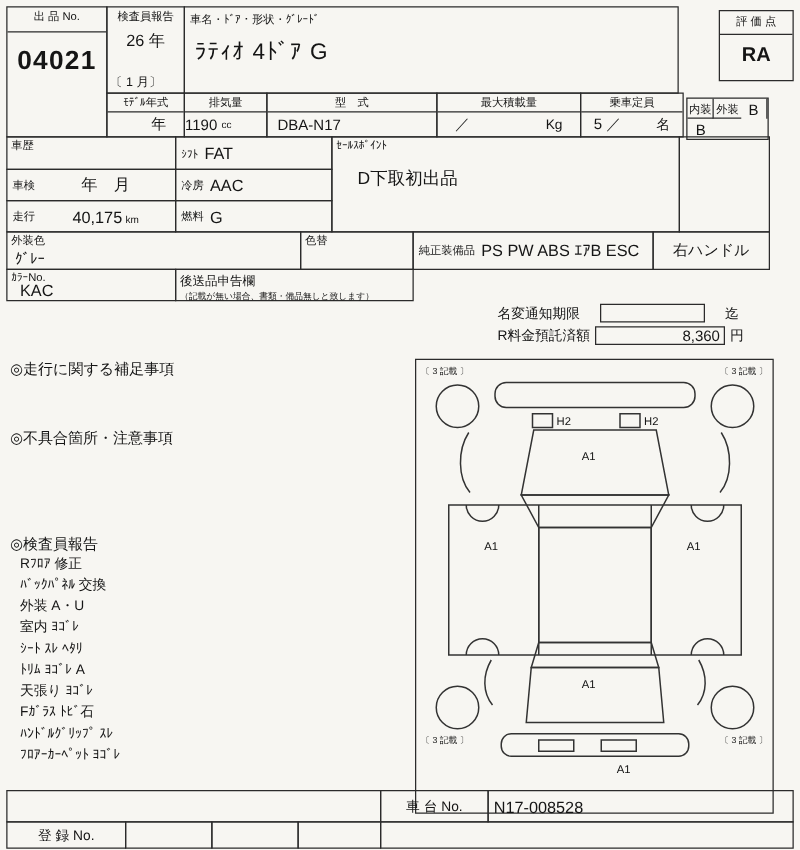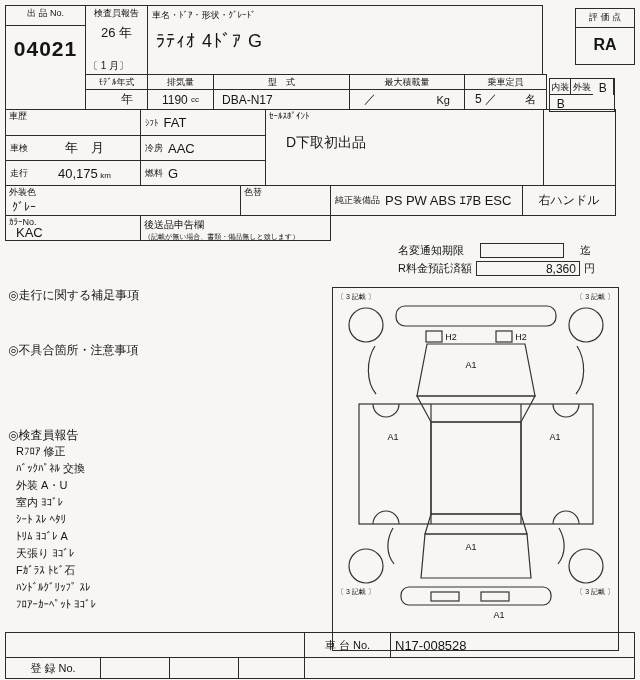--- a/index.html
+++ b/index.html
@@ -11,21 +11,21 @@
   .hdr{font-size:9px;text-align:center;line-height:1;padding-top:3px;color:#111}
   .bb{border-bottom:1px solid #2b2b2b}
   .lblTL{position:absolute;left:3px;top:2px;font-size:9px;line-height:1;white-space:nowrap}
   .fcell{display:flex;align-items:center;gap:5px;padding:0 4px;height:100%}
   .fcell .slbl{font-size:9px;white-space:nowrap}
   .fval{font-size:13px;white-space:nowrap}
   .grow{flex:1}
   .tc{text-align:center}
   .unit{font-size:8px}
   .v2hdr{height:15px;border-bottom:1px solid #2b2b2b;font-size:9px;text-align:center;padding-top:3px;line-height:1}
-  .v2val{height:19px;display:flex;align-items:center;justify-content:center;font-size:12px}
+  .v2val{height:19px;display:flex;align-items:center;font-size:12px}
   .insp-item{font-size:11px;line-height:17px;white-space:nowrap}
   .sec-title{position:absolute;font-size:12px;white-space:nowrap}
   .nbox{border:1px solid #2b2b2b;height:15px;display:flex;align-items:center;justify-content:flex-end;padding:0 3px;font-size:12px}
   svg text{font-family:"Liberation Sans","DejaVu Sans",sans-serif;fill:#111}
 </style>
 </head>
 <body>
 
 <div class="sheet">
 

